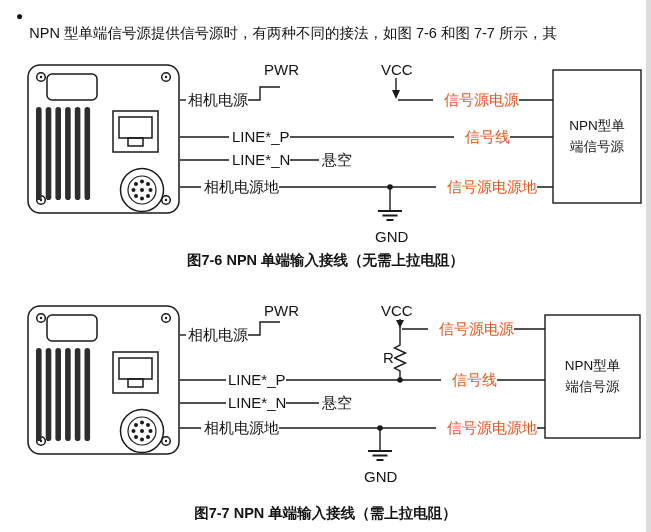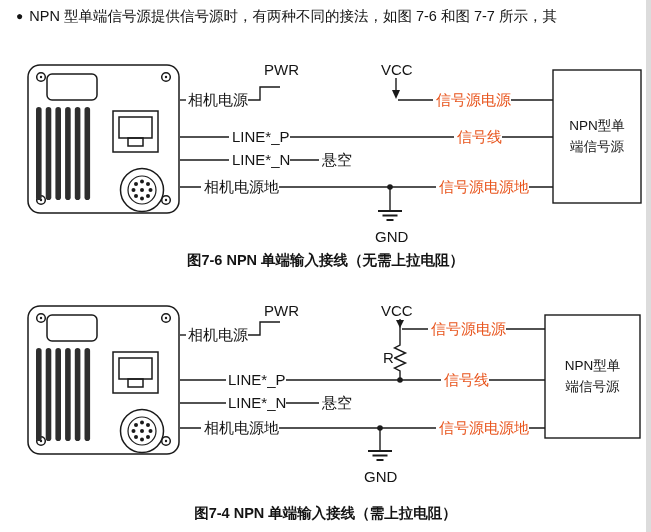--- a/index.html
+++ b/index.html
@@ -2,23 +2,23 @@
 <html style="--accent: #e8541c; --ink: #141414;"><head>
 <meta charset="utf-8">
 <style>
   html,body{margin:0;padding:0;background:#fff;}
   .page{
     position:relative;width:651px;height:532px;background:#fff;overflow:hidden;
     font-family:"Liberation Sans","DejaVu Sans",sans-serif;color:var(--ink,#111);
   }
   .intro{position:absolute;left:16px;top:6px;display:flex;}
   .intro .bullet{font-size:12px;line-height:21px;margin-right:6px;}
-  .intro .txt{font-size:14.5px;line-height:21px;white-space:nowrap;}
+  .intro .txt{font-size:14.5px;line-height:21px;white-space:nowrap;margin-top:17px;}
   .lbl{position:absolute;font-size:15px;line-height:15px;background:#fff;white-space:nowrap;color:var(--ink,#111);}
-  .red{color:var(--accent,#e8541c);}
+  .red{color:var(--accent,#e8541c);margin-left:8px;}
   .cap{position:absolute;left:0;width:651px;text-align:center;font-weight:700;font-size:14.5px;color:var(--ink,#111);}
   .devbox{position:absolute;display:flex;flex-direction:column;align-items:center;justify-content:center;
     gap:3px;font-size:13.5px;color:var(--ink,#111);}
   .edge{position:absolute;right:0;top:0;width:5px;height:532px;background:#dcdcdc;}
   svg.wires{position:absolute;left:0;top:0;}
 </style>
 </head>
 <body>
 
 <div class="page">
@@ -126,16 +126,16 @@
   <span class="lbl red" style="left:444px;top:372px">信号线</span>
   <span class="lbl" style="left:228px;top:395px">LINE*_N</span>
   <span class="lbl" style="left:322px;top:395px">悬空</span>
   <span class="lbl" style="left:204px;top:420px">相机电源地</span>
   <span class="lbl red" style="left:439px;top:420px">信号源电源地</span>
   <span class="lbl" style="left:364px;top:469px">GND</span>
   <div class="devbox" style="left:545px;top:315px;width:95px;height:123px">
     <span>NPN型单</span>
     <span>端信号源</span>
   </div>
-  <div class="cap" style="top:504px">图7-4 NPN 单端输入接线（需上拉电阻）</div>
+  <div class="cap" style="top:504px">图7-7 NPN 单端输入接线（需上拉电阻）</div>
 
   <div class="edge"></div>
 </div>
 
 </body></html>

